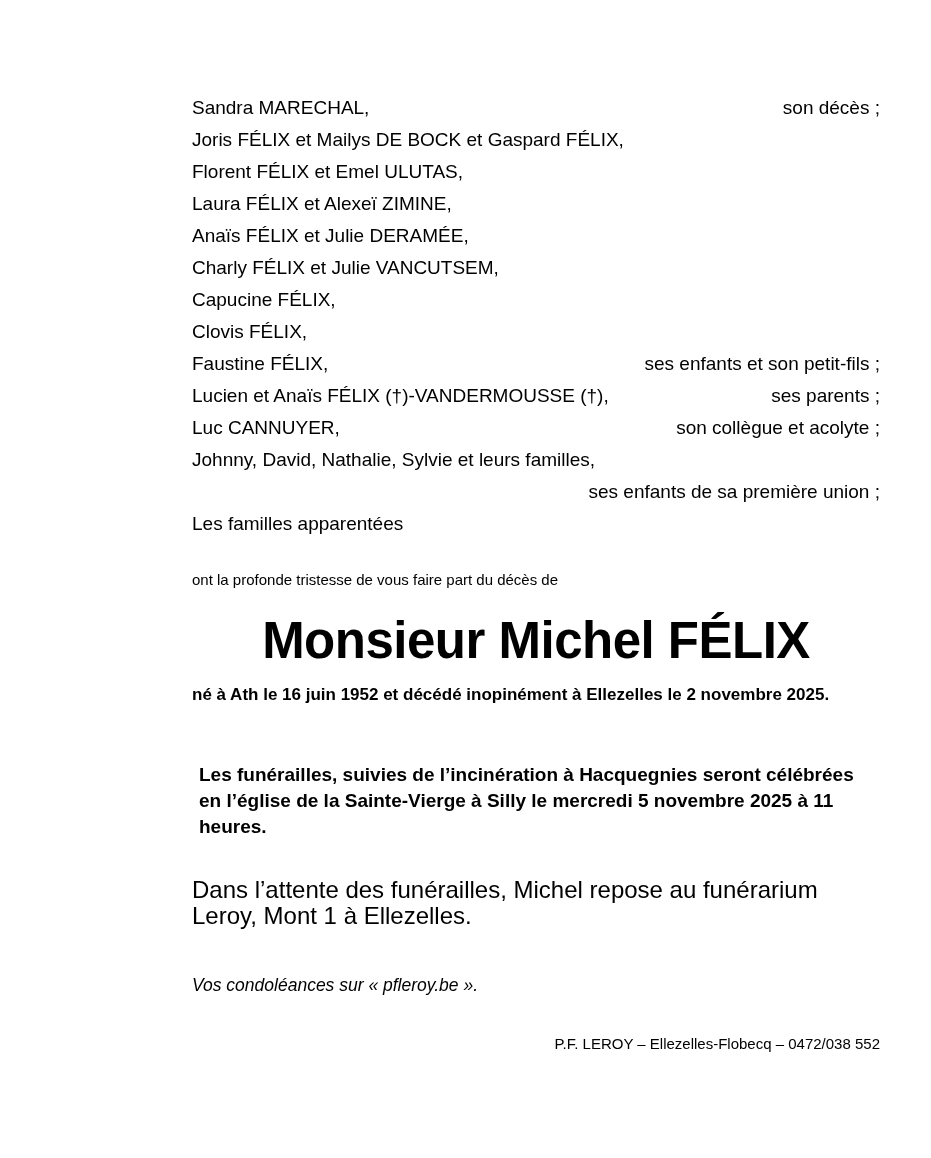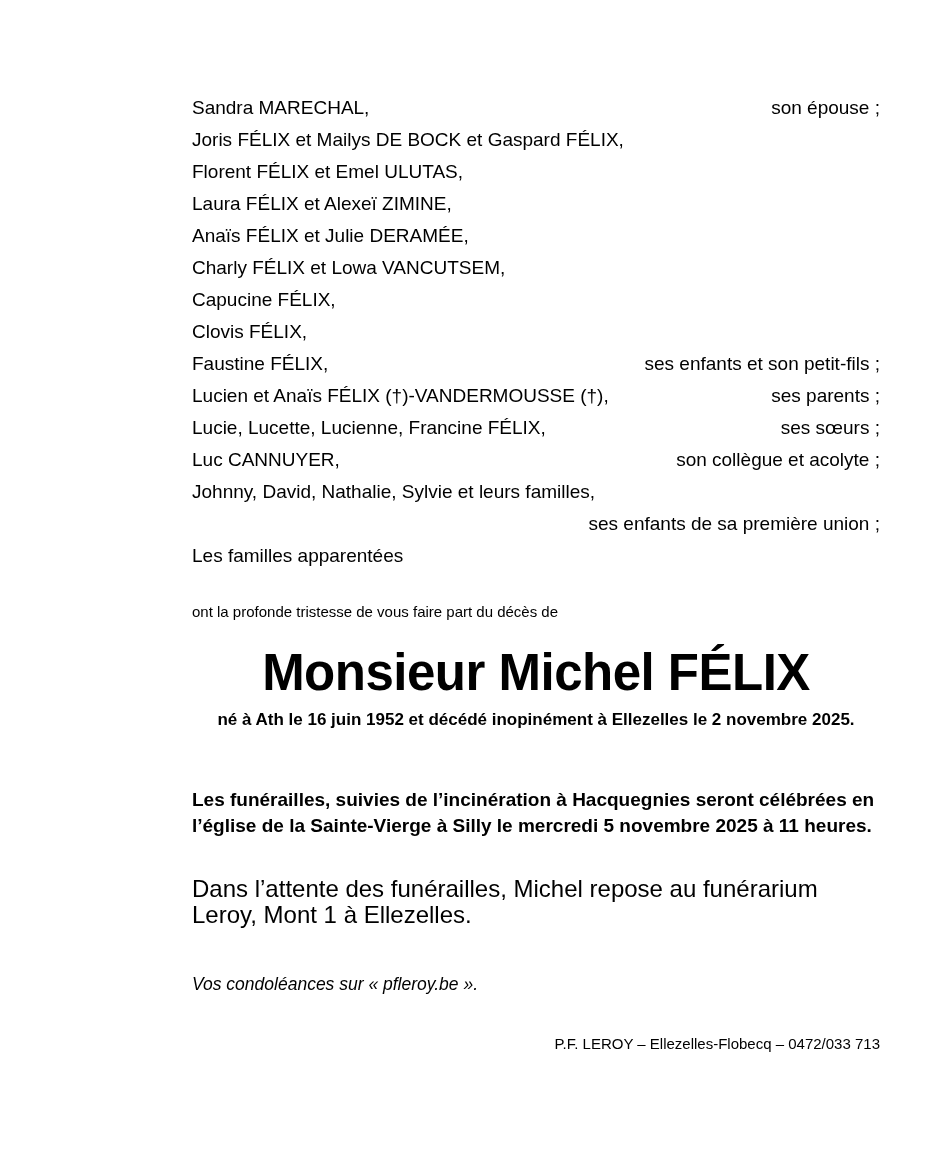--- a/index.html
+++ b/index.html
@@ -37,31 +37,31 @@
   }
   .deceased-title {
     margin: 24px 0 0 0;
     text-align: center;
     font-size: 51px;
     font-weight: bold;
     line-height: 48px;
     letter-spacing: -0.5px;
   }
   .life-dates {
-    margin-top: 12px;
-    text-align: center;
+    margin-top: 19px;
     font-size: 17px;
     font-weight: bold;
     line-height: 22px;
   }
   .funeral-details {
     margin-top: 56px;
     font-size: 19px;
     font-weight: bold;
     line-height: 26px;
+    margin-left: 7px;
   }
   .repose-details {
     margin-top: 37px;
     font-size: 24px;
     line-height: 26px;
   }
   .condolences {
     margin-top: 44px;
     font-size: 17.5px;
     font-style: italic;
@@ -77,61 +77,57 @@
   }
 </style>
 </head>
 <body>
 
 <div class="page">
 
   <div class="family-list">
     <div class="row">
       <span class="name">Sandra MARECHAL,</span>
-      <span class="relation">son épouse ;</span>
+      <span class="relation">son décès ;</span>
     </div>
     <div class="row">
       <span class="name">Joris FÉLIX et Mailys DE BOCK et Gaspard FÉLIX,</span>
       <span class="relation"></span>
     </div>
     <div class="row">
       <span class="name">Florent FÉLIX et Emel ULUTAS,</span>
       <span class="relation"></span>
     </div>
     <div class="row">
       <span class="name">Laura FÉLIX et Alexeï ZIMINE,</span>
       <span class="relation"></span>
     </div>
     <div class="row">
       <span class="name">Anaïs FÉLIX et Julie DERAMÉE,</span>
       <span class="relation"></span>
     </div>
     <div class="row">
-      <span class="name">Charly FÉLIX et Lowa VANCUTSEM,</span>
+      <span class="name">Charly FÉLIX et Julie VANCUTSEM,</span>
       <span class="relation"></span>
     </div>
     <div class="row">
       <span class="name">Capucine FÉLIX,</span>
       <span class="relation"></span>
     </div>
     <div class="row">
       <span class="name">Clovis FÉLIX,</span>
       <span class="relation"></span>
     </div>
     <div class="row">
       <span class="name">Faustine FÉLIX,</span>
       <span class="relation">ses enfants et son petit-fils ;</span>
     </div>
     <div class="row">
       <span class="name">Lucien et Anaïs FÉLIX (†)-VANDERMOUSSE (†),</span>
       <span class="relation">ses parents ;</span>
-    </div>
-    <div class="row">
-      <span class="name">Lucie, Lucette, Lucienne, Francine FÉLIX,</span>
-      <span class="relation">ses sœurs ;</span>
     </div>
     <div class="row">
       <span class="name">Luc CANNUYER,</span>
       <span class="relation">son collègue et acolyte ;</span>
     </div>
     <div class="row">
       <span class="name">Johnny, David, Nathalie, Sylvie et leurs familles,</span>
       <span class="relation"></span>
     </div>
     <div class="row">
@@ -149,15 +145,15 @@
   <h1 class="deceased-title">Monsieur Michel FÉLIX</h1>
 
   <p class="life-dates">né à Ath le 16 juin 1952 et décédé inopinément à Ellezelles le 2 novembre 2025.</p>
 
   <p class="funeral-details">Les funérailles, suivies de l’incinération à Hacquegnies seront célébrées en l’église de la Sainte-Vierge à Silly le mercredi 5 novembre 2025 à 11 heures.</p>
 
   <p class="repose-details">Dans l’attente des funérailles, Michel repose au funérarium Leroy, Mont 1 à Ellezelles.</p>
 
   <p class="condolences">Vos condoléances sur « pfleroy.be ».</p>
 
-  <div class="footer">P.F. LEROY – Ellezelles-Flobecq – 0472/033 713</div>
+  <div class="footer">P.F. LEROY – Ellezelles-Flobecq – 0472/038 552</div>
 
 </div>
 
 </body></html>

